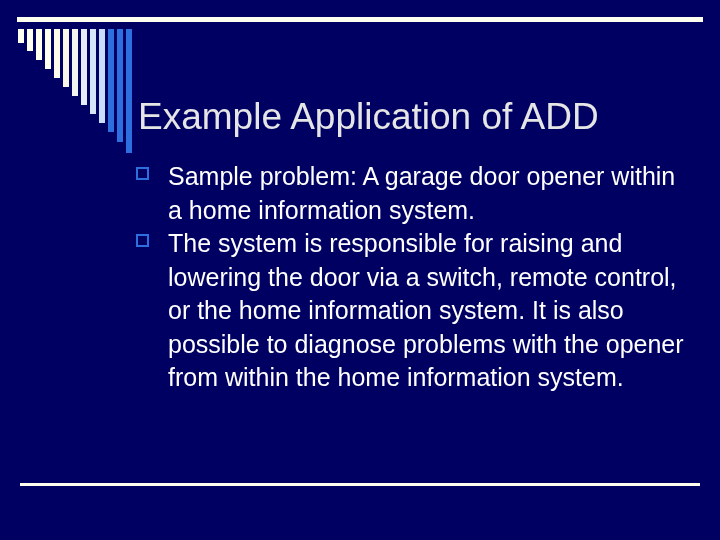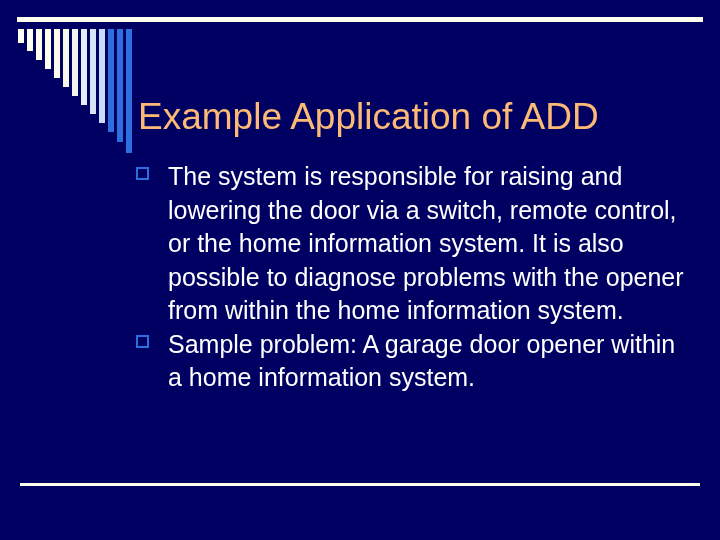--- a/index.html
+++ b/index.html
@@ -115,31 +115,31 @@
       <div class="bar" style="left: 45px; height: 58px; background: rgb(250, 248, 232);"></div>
       <div class="bar" style="left: 54px; height: 67px; background: rgb(242, 244, 240);"></div>
       <div class="bar" style="left: 63px; height: 76px; background: rgb(228, 236, 246);"></div>
       <div class="bar" style="left: 72px; height: 85px; background: rgb(214, 228, 248);"></div>
       <div class="bar" style="left: 81px; height: 94px; background: rgb(200, 220, 250);"></div>
       <div class="bar" style="left: 90px; height: 103px; background: rgb(46, 111, 224);"></div>
       <div class="bar" style="left: 99px; height: 113px; background: rgb(46, 111, 224);"></div>
       <div class="bar" style="left: 108px; height: 124px; background: rgb(46, 111, 224);"></div>
     </div>
 
-  <h1 class="slide-title" style="color: #fdba74;">Example Application of ADD</h1>
+  <h1 class="slide-title" style="color: #e5e5e5;">Example Application of ADD</h1>
 
   <div class="body-block">
 
     <div class="bullet-item" style="color: rgb(255, 255, 255);">
       <span class="bullet-marker" style="border-color: rgb(46, 111, 224);"></span>
-      <span class="bullet-text">The system is responsible for raising and lowering the door via a switch, remote control, or the home information system. It is also possible to diagnose problems with the opener from within the home information system.</span>
+      <span class="bullet-text">Sample problem:  A garage door opener within a home information system.</span>
     </div>
 
     <div class="bullet-item" style="color: rgb(255, 255, 255);">
       <span class="bullet-marker" style="border-color: rgb(46, 111, 224);"></span>
-      <span class="bullet-text">Sample problem:  A garage door opener within a home information system.</span>
+      <span class="bullet-text">The system is responsible for raising and lowering the door via a switch, remote control, or the home information system. It is also possible to diagnose problems with the opener from within the home information system.</span>
     </div>
 
   </div>
 
   <div class="bottom-rule" style="background: rgb(255, 255, 240);"></div>
 
 </div>
 
 </body></html>

